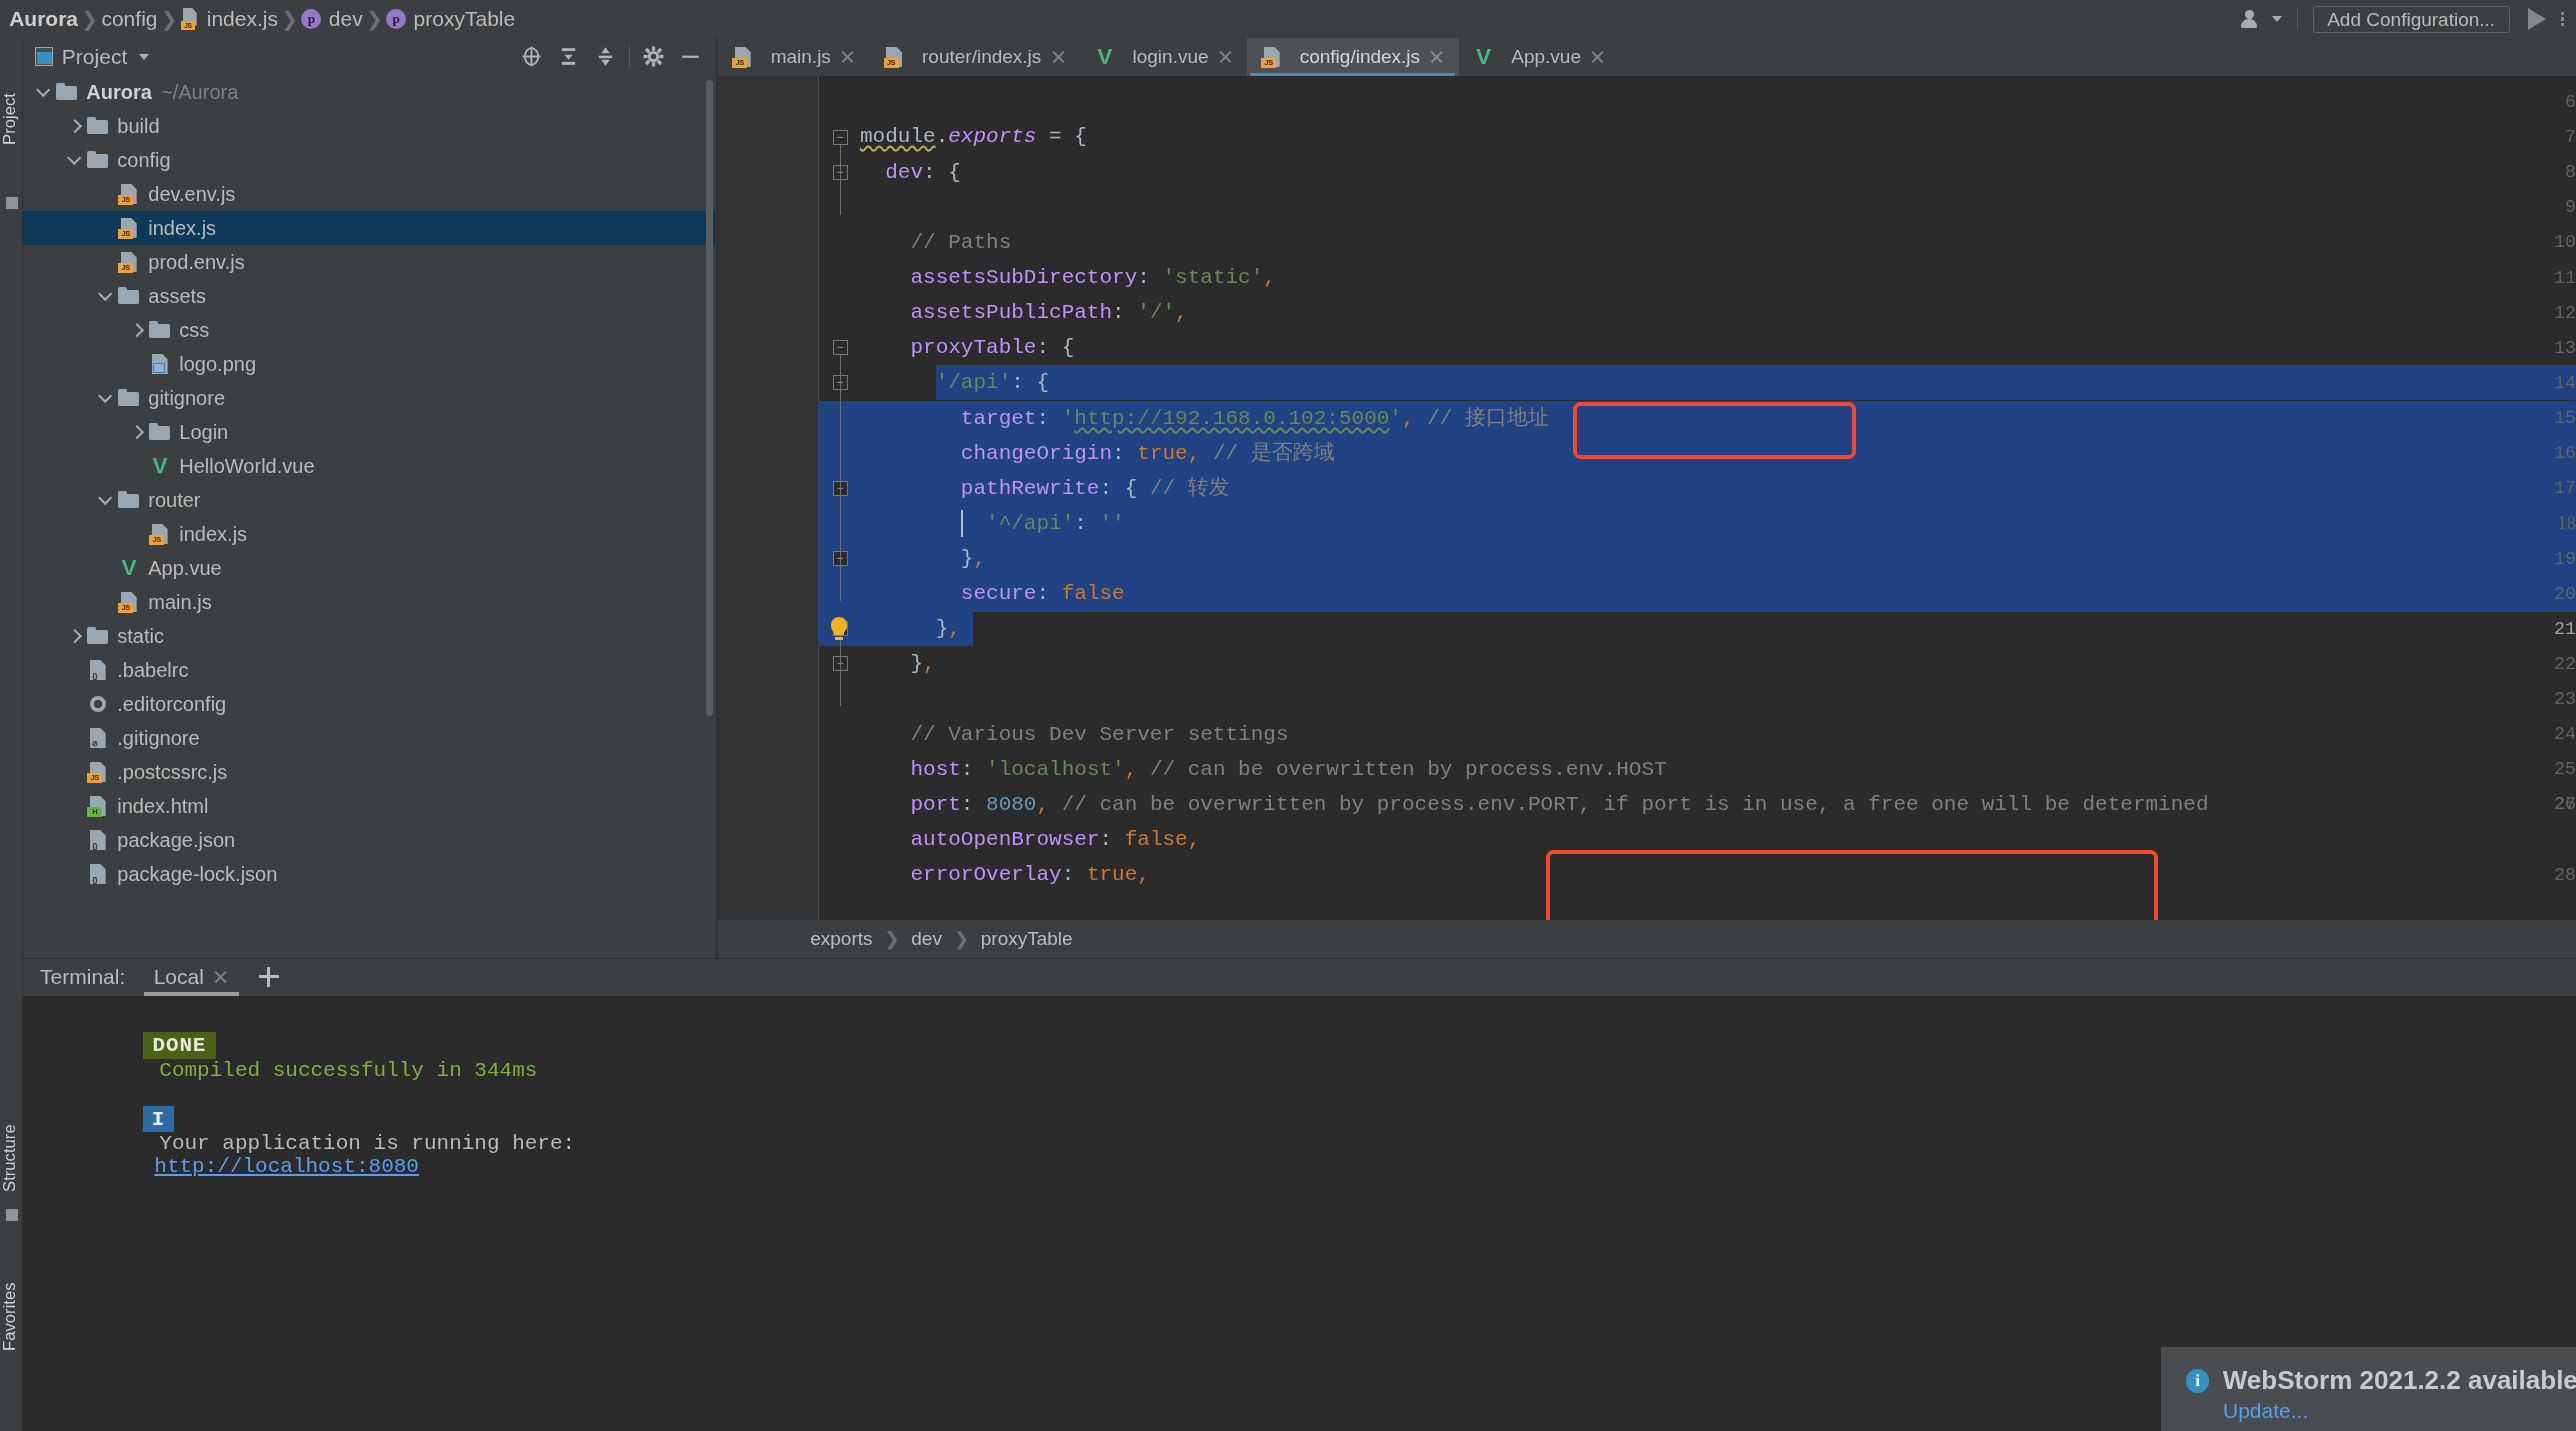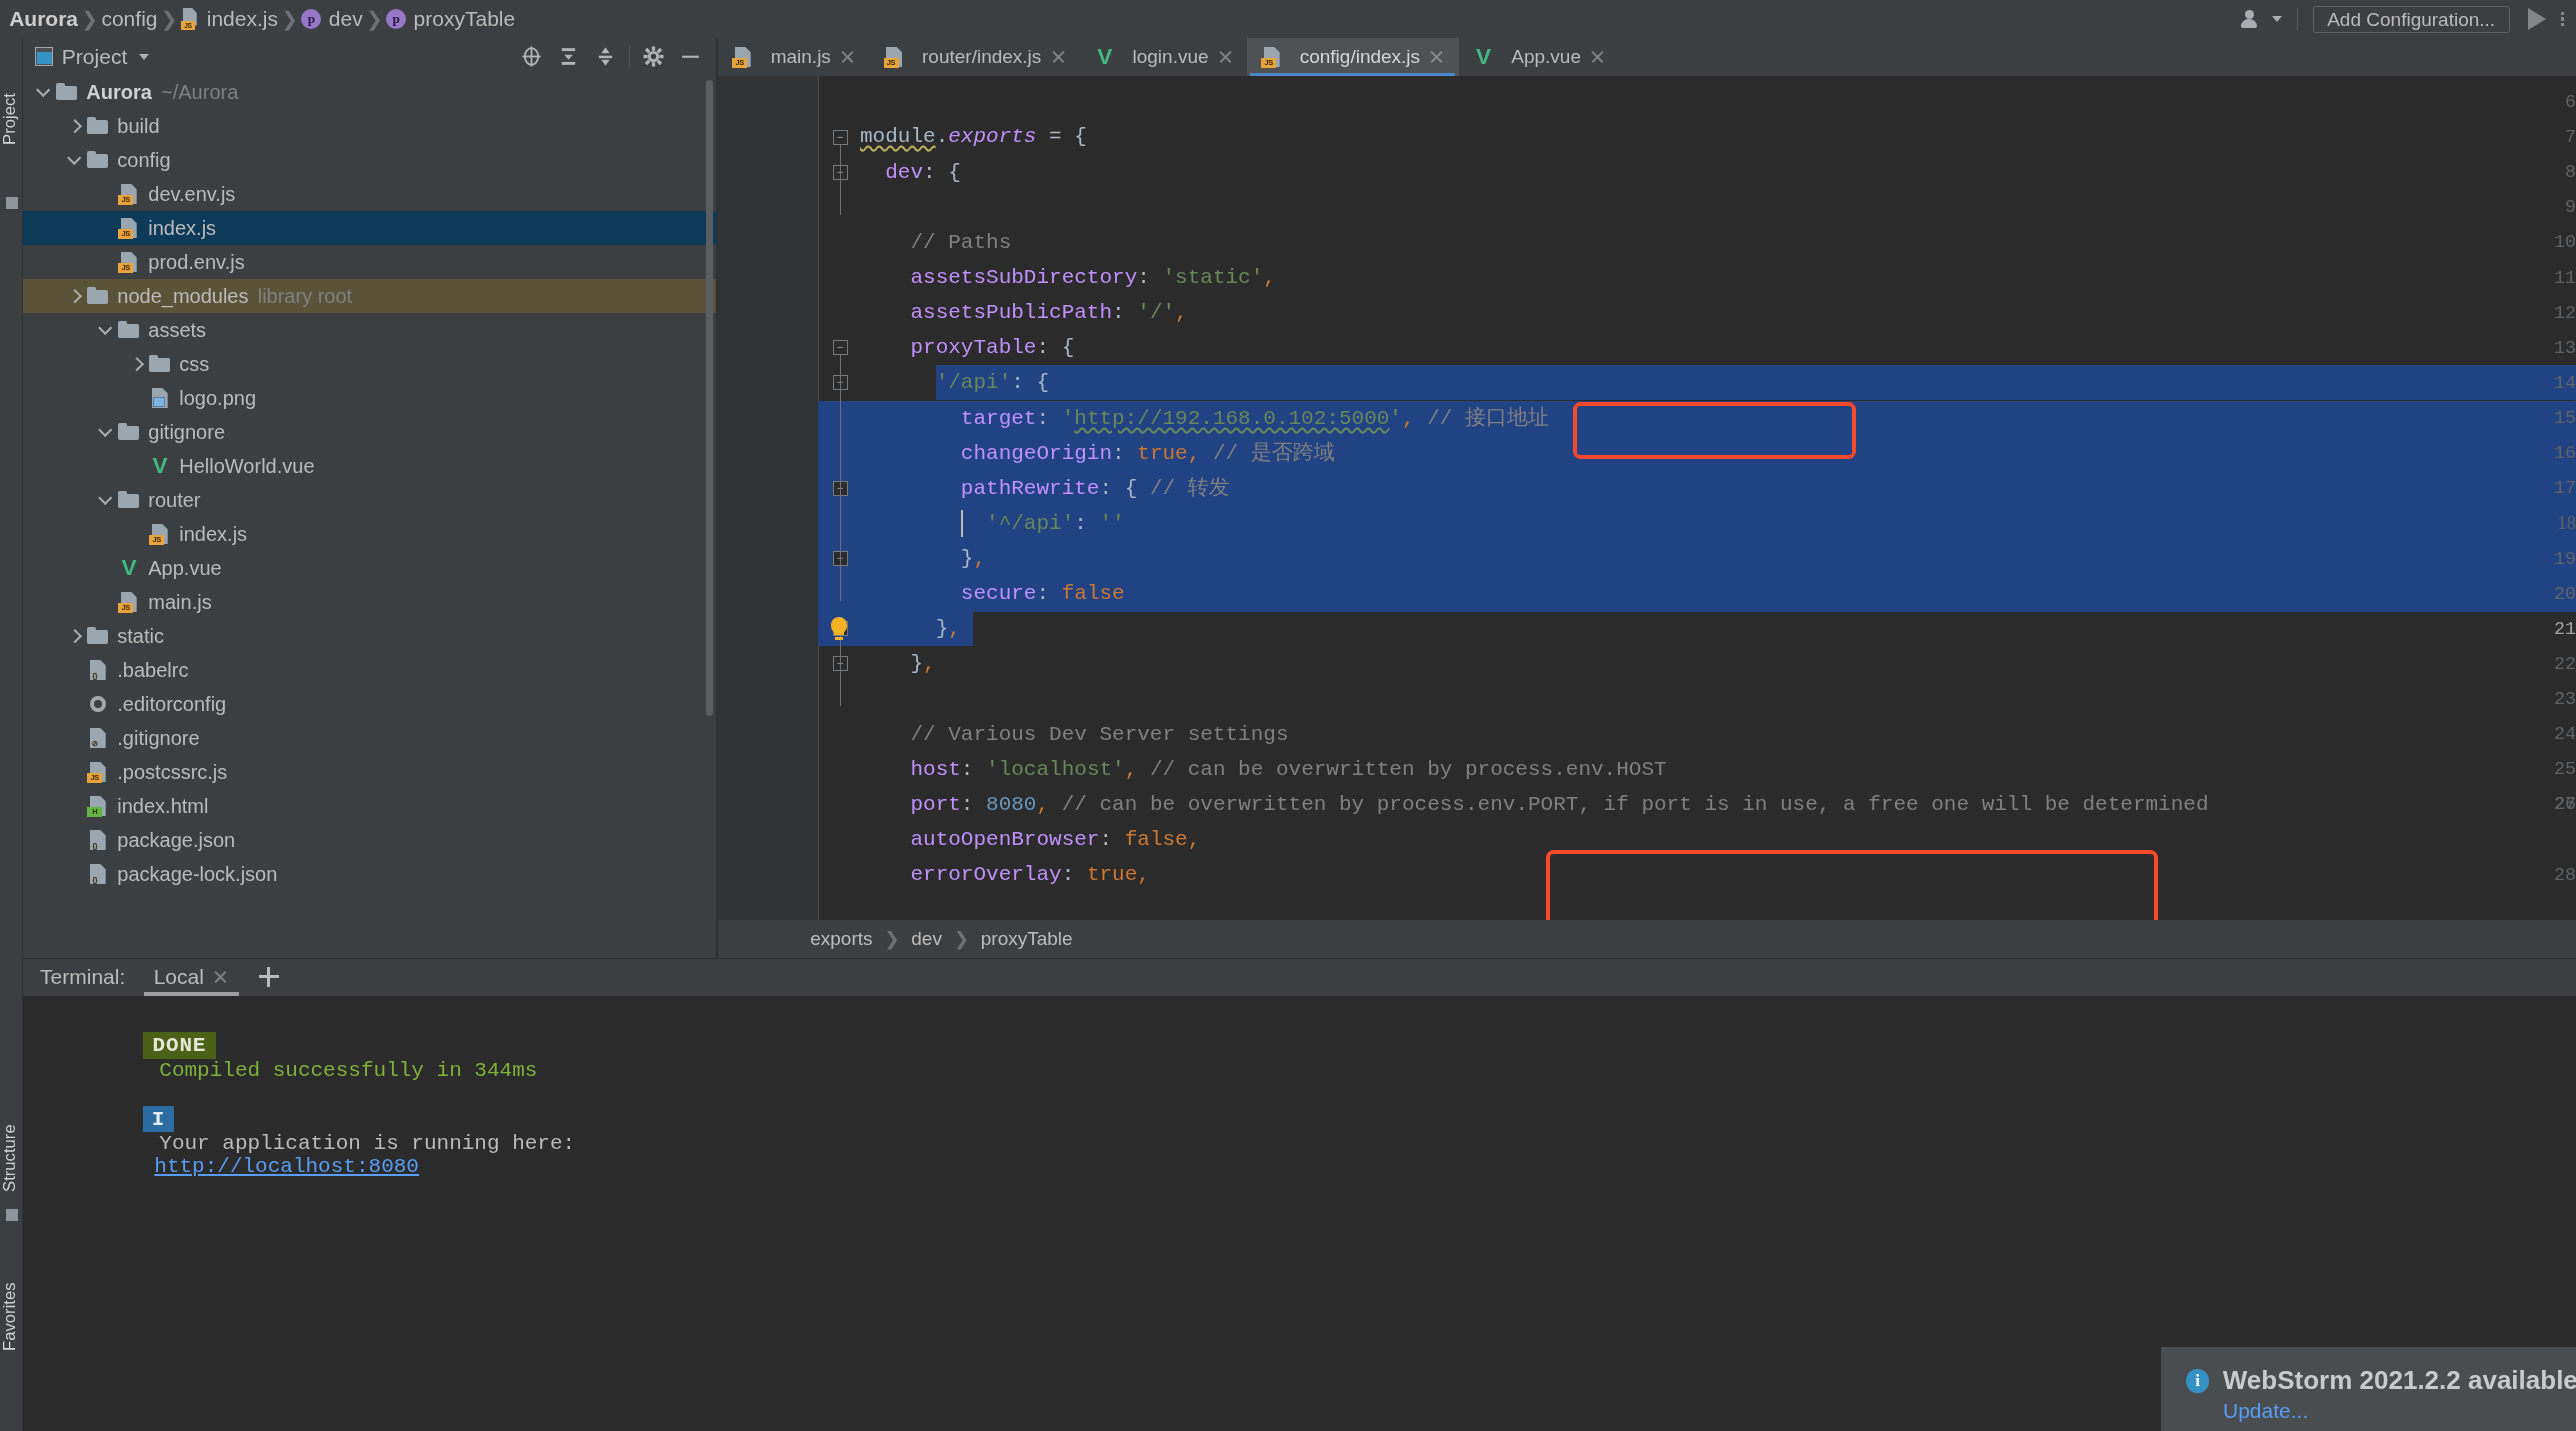--- a/index.html
+++ b/index.html
@@ -492,26 +492,20 @@
           <span class="tlabel">index.js</span>
         </div>
         <div class="trow" style="padding-left: 72px;">
           <span class="chev"></span>
           <span class="ic ic-file">
             <span class="pg"></span>
             <span class="bd bd-js">JS</span>
           </span>
           <span class="tlabel">prod.env.js</span>
         </div>
-        <div class="trow libroot" style="padding-left: 41px;">
-          <span class="chev right"></span>
-          <span class="ic ic-folder"></span>
-          <span class="tlabel">node_modules</span>
-          <span class="tsub">library root</span>
-        </div>
         <div class="trow" style="padding-left: 72px;">
           <span class="chev down"></span>
           <span class="ic ic-folder"></span>
           <span class="tlabel">assets</span>
         </div>
         <div class="trow" style="padding-left: 103px;">
           <span class="chev right"></span>
           <span class="ic ic-folder"></span>
           <span class="tlabel">css</span>
         </div>
@@ -520,20 +514,25 @@
           <span class="ic ic-img">
             <span class="pg2"></span>
             <span class="ph"></span>
           </span>
           <span class="tlabel">logo.png</span>
         </div>
         <div class="trow" style="padding-left: 72px;">
           <span class="chev down"></span>
           <span class="ic ic-folder"></span>
           <span class="tlabel">gitignore</span>
+        </div>
+        <div class="trow" style="padding-left: 103px;">
+          <span class="chev right"></span>
+          <span class="ic ic-folder"></span>
+          <span class="tlabel">Login</span>
         </div>
         <div class="trow" style="padding-left: 103px;">
           <span class="chev"></span>
           <span class="ic ic-vue">V</span>
           <span class="tlabel">HelloWorld.vue</span>
         </div>
         <div class="trow" style="padding-left: 72px;">
           <span class="chev down"></span>
           <span class="ic ic-folder"></span>
           <span class="tlabel">router</span>

